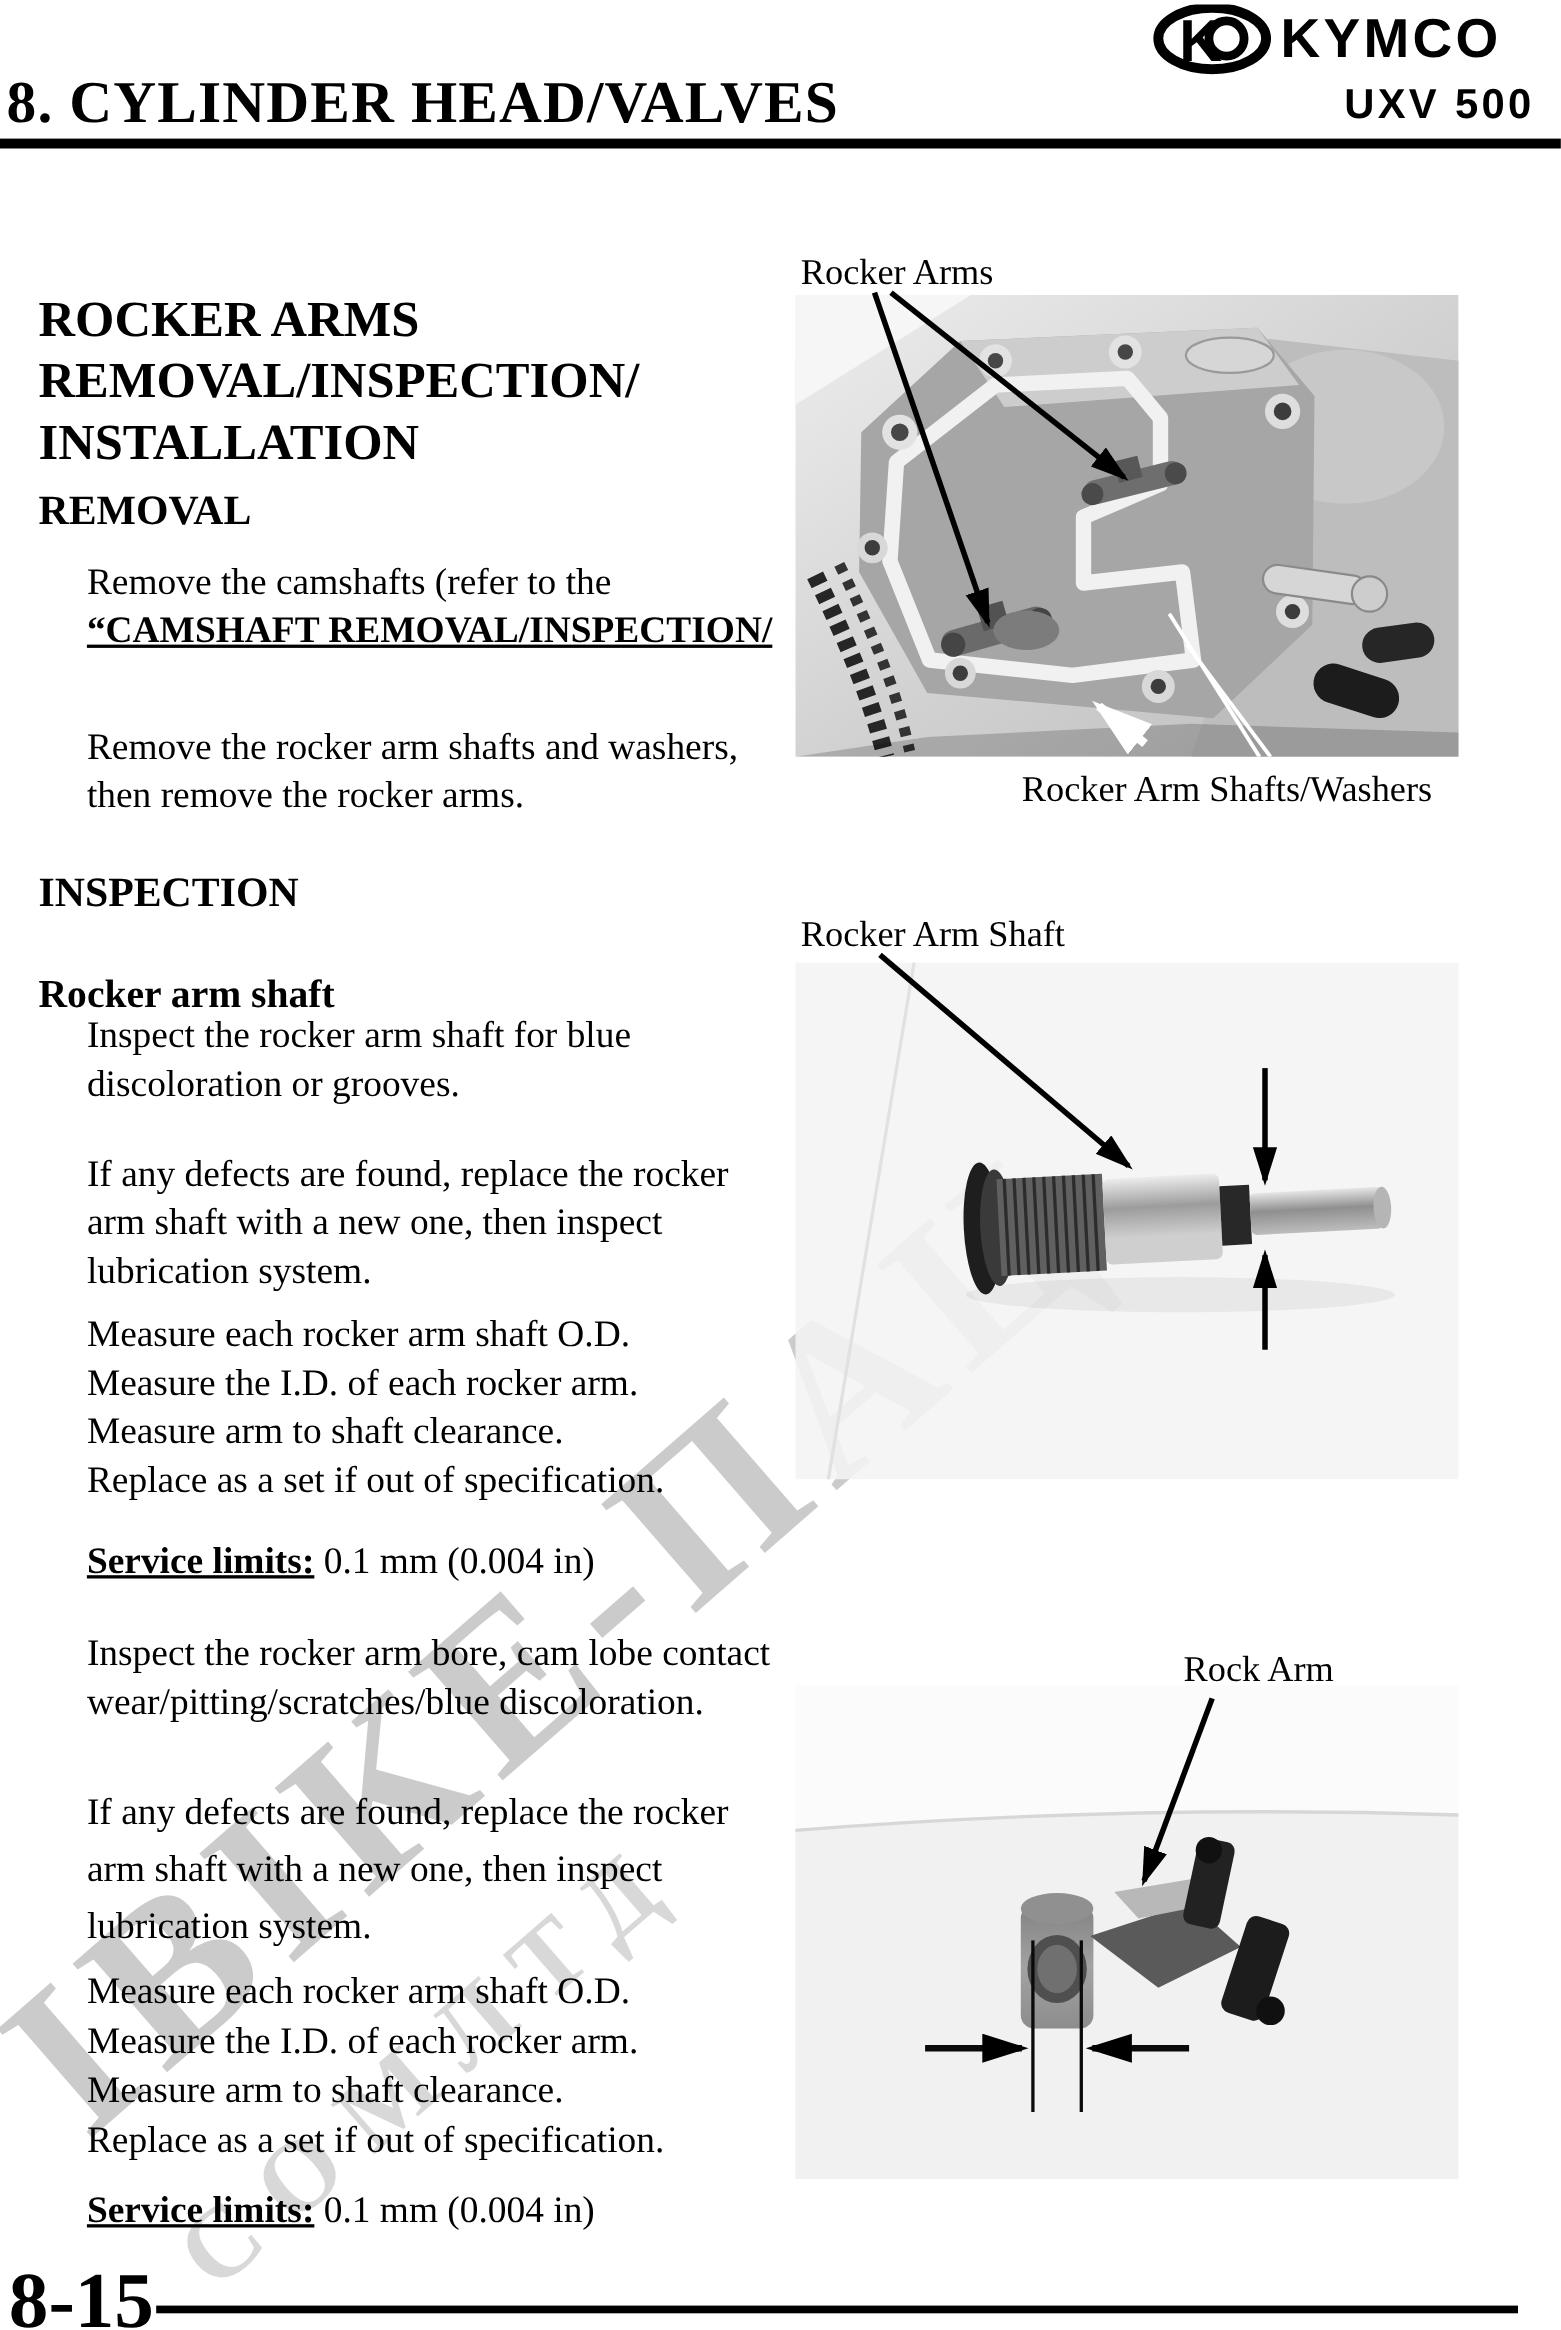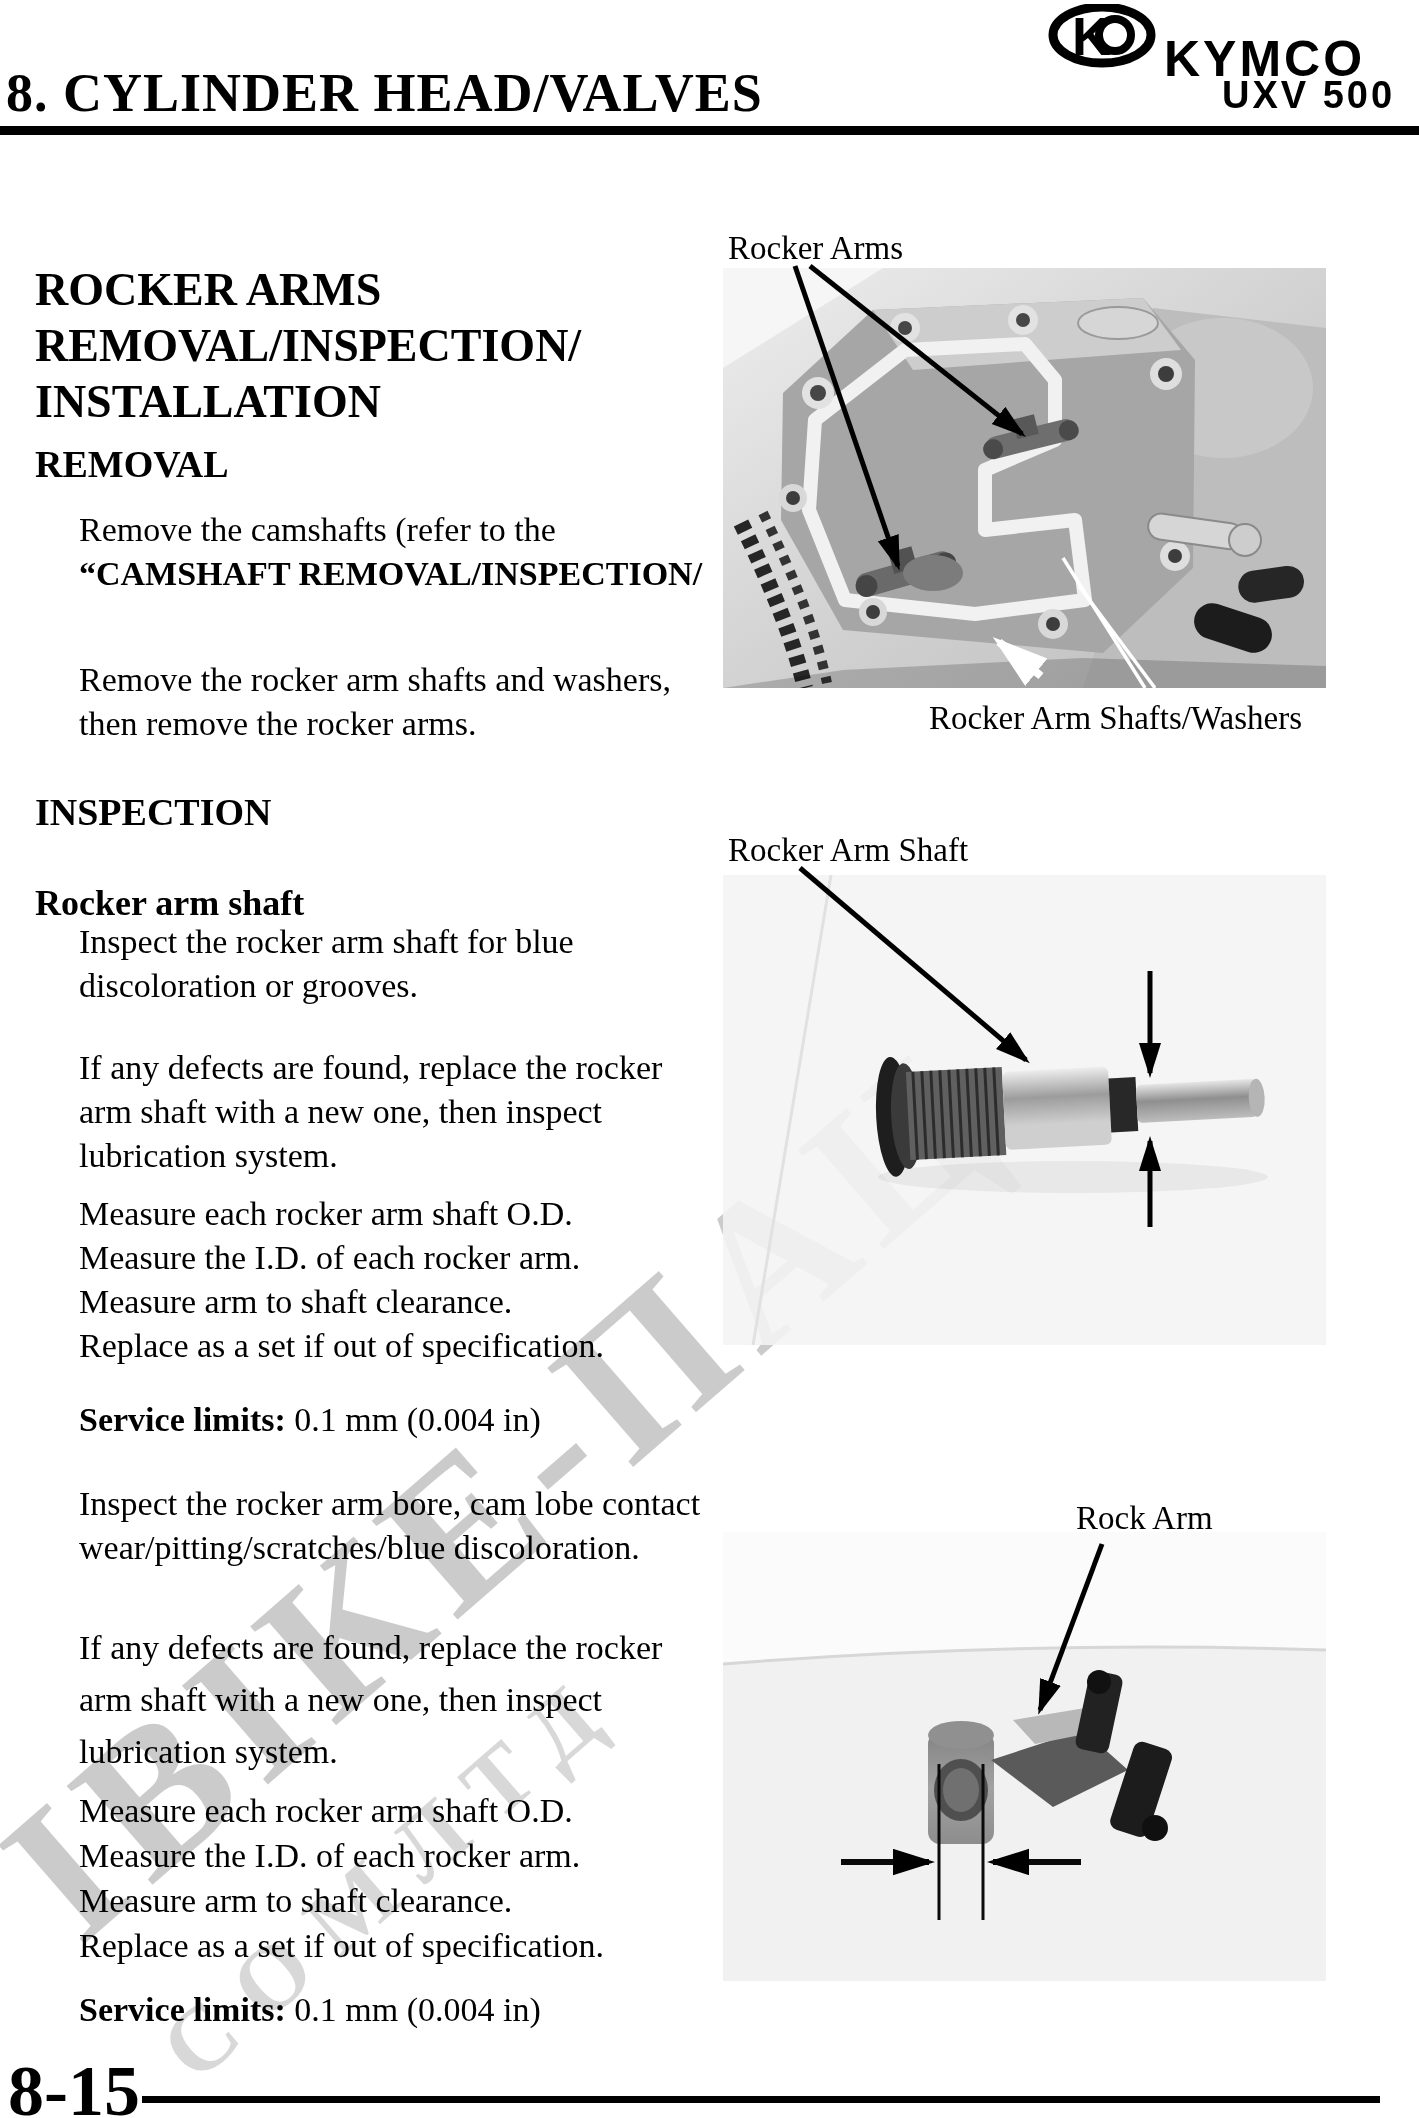--- a/index.html
+++ b/index.html
@@ -1,29 +1,29 @@
 <!DOCTYPE html>
 <html><head>
 <meta charset="utf-8">
 <style>
   html,body{margin:0;padding:0;background:#ffffff;}
   body{width:1419px;height:2118px;position:relative;overflow:hidden;
        font-family:"Liberation Serif",serif;color:#000;}
   .abs{position:absolute;}
   .nw{white-space:nowrap;}
-  .b{font-weight:bold;}
+  .b{font-weight:bold;text-decoration:underline;}
   .sans{font-family:"Liberation Sans",sans-serif;}
   .body-t{font-size:34px;line-height:44px;margin-left:44px;}
   .lh52{line-height:52px;}
   .lh45{line-height:45px;}
   .cap{font-size:33px;}
   #title{left:6px;top:62px;font-size:54px;font-weight:bold;letter-spacing:1px;z-index:3;}
   #hrule{left:0;top:126px;width:1419px;height:9px;background:#000;z-index:3;}
   #logo{left:1048px;top:4px;z-index:3;}
-  #brand{left:1164px;top:6px;font-size:50px;font-weight:bold;letter-spacing:3px;z-index:3;margin-top:24px;}
+  #brand{left:1164px;top:6px;font-size:50px;font-weight:bold;letter-spacing:3px;z-index:3;}
   #model{left:1222px;top:74px;font-size:38px;font-weight:bold;letter-spacing:3px;z-index:3;}
   #h1{left:35px;top:262px;font-size:46px;line-height:56px;font-weight:bold;z-index:3;}
   .sect{font-size:38px;font-weight:bold;z-index:3;}
   .sub{font-size:36px;font-weight:bold;z-index:3;}
   .blk{left:35px;z-index:3;}
   #pageno{left:8px;top:2050px;font-size:72px;font-weight:bold;z-index:3;}
   #frule{left:142px;top:2096px;width:1238px;height:7px;background:#000;z-index:3;}
   .caption{z-index:3;}
   .photo{z-index:2;}
   #wm{z-index:1;left:0;top:0;width:1419px;height:2118px;pointer-events:none;}

